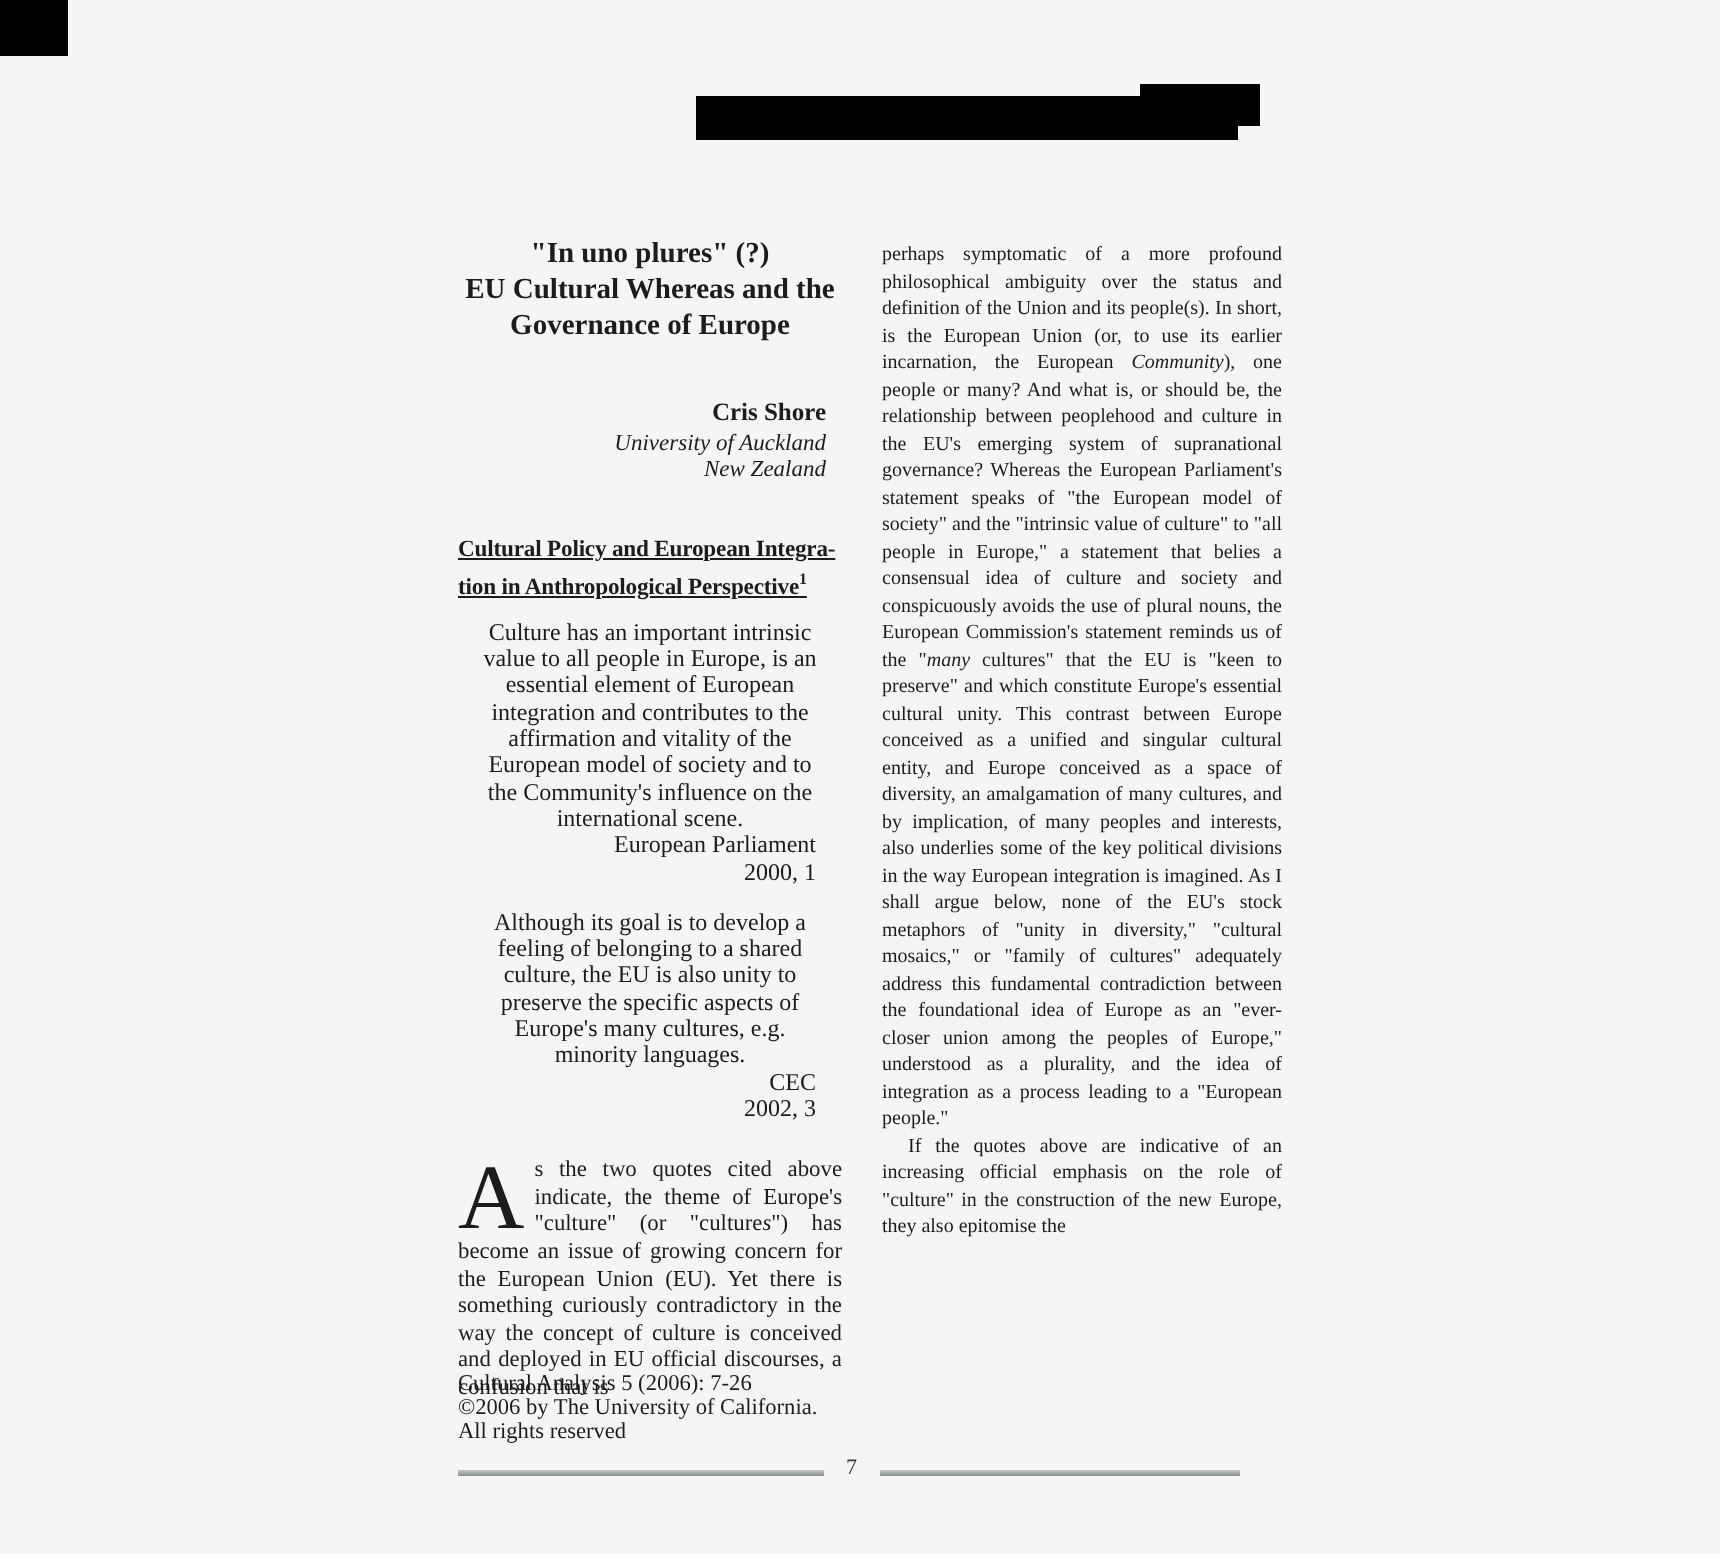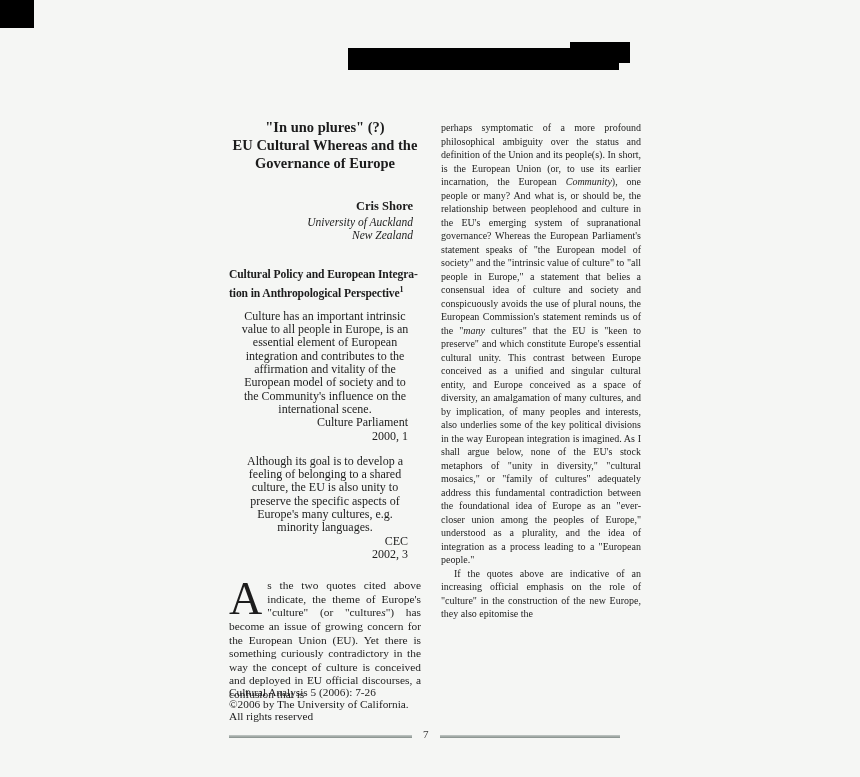--- a/index.html
+++ b/index.html
@@ -13,21 +13,21 @@
 
   
   .col-left{position:absolute;left:229px;top:118px;width:192px;}
   .title{text-align:center;font-weight:bold;font-size:14.5px;line-height:18px;}
   .title div{white-space:nowrap;}
   .byline{margin-top:27px;text-align:right;padding-right:8px;}
   .author{font-weight:bold;font-size:12.5px;line-height:14px;}
   .affiliation{font-style:italic;font-size:11.5px;line-height:12.5px;margin-top:3px;}
   .affiliation div{white-space:nowrap;}
   .section-heading{margin-top:26px;font-weight:bold;font-size:11.6px;line-height:15px;letter-spacing:-0.1px;}
-  .section-heading div{white-space:nowrap;}
+  .section-heading div{white-space:nowrap;text-decoration:underline;}
   .section-heading sup{font-size:8px;}
   .epigraph{margin-top:9px;font-size:12px;line-height:13.3px;text-align:center;}
   .epigraph .quote-lines div{white-space:nowrap;}
   .epigraph .attr{text-align:right;padding-right:13px;}
   .epigraph-2{margin-top:12px;}
   .opening{margin:18px 0 0 0;font-size:11.4px;line-height:13.6px;text-align:justify;}
   .dropcap{float:left;font-size:46px;line-height:37px;height:39px;margin:1px 5px 0 0;}
 
   
   .col-right{position:absolute;left:441px;top:121px;width:200px;
@@ -78,21 +78,21 @@
           <div>Culture has an important intrinsic</div>
           <div>value to all people in Europe, is an</div>
           <div>essential element of European</div>
           <div>integration and contributes to the</div>
           <div>affirmation and vitality of the</div>
           <div>European model of society and to</div>
           <div>the Community's influence on the</div>
           <div>international scene.</div>
         </div>
       <div class="attr">
-          <div>Culture Parliament</div>
+          <div>European Parliament</div>
           <div>2000, 1</div>
         </div>
     </div>
 
     <div class="epigraph epigraph-2">
       <div class="quote-lines">
           <div>Although its goal is to develop a</div>
           <div>feeling of belonging to a shared</div>
           <div>culture, the EU is also unity to</div>
           <div>preserve the specific aspects of</div>

